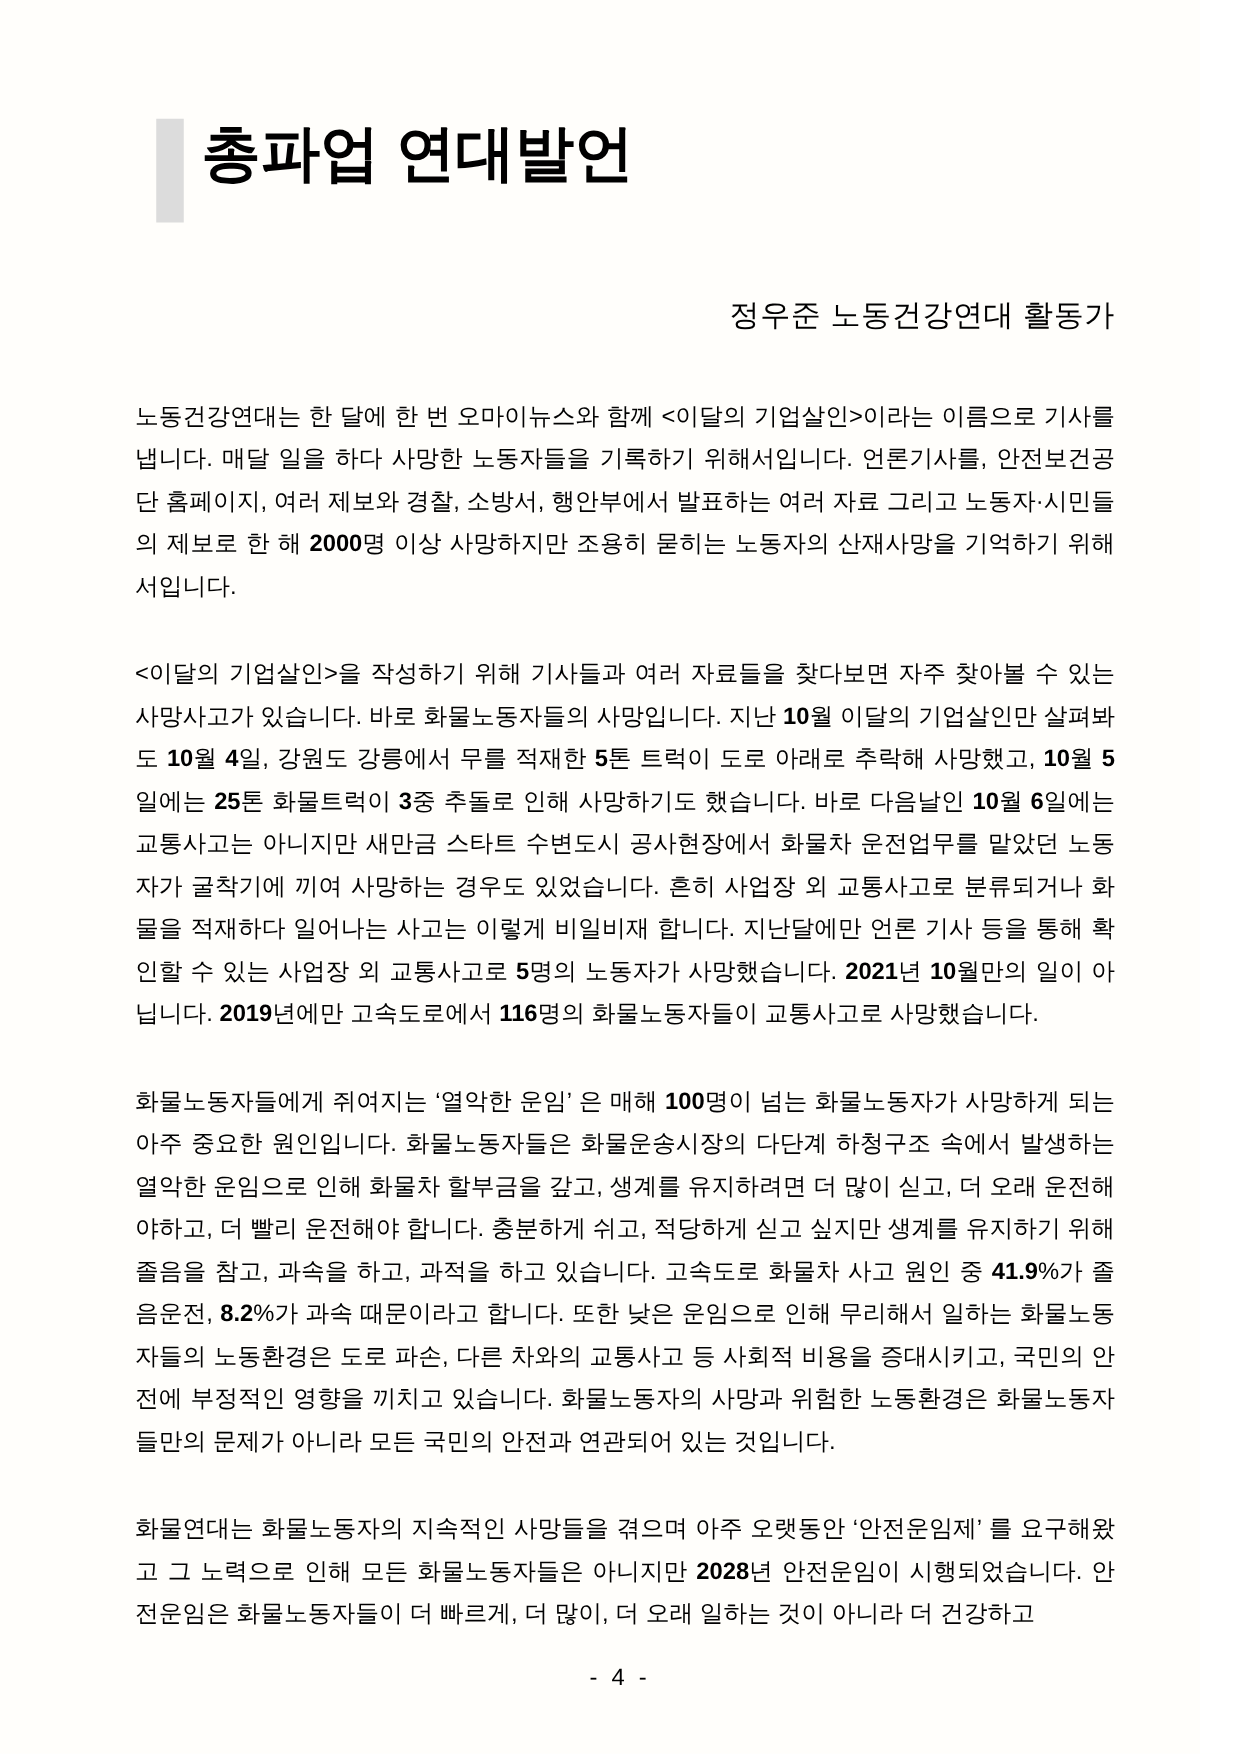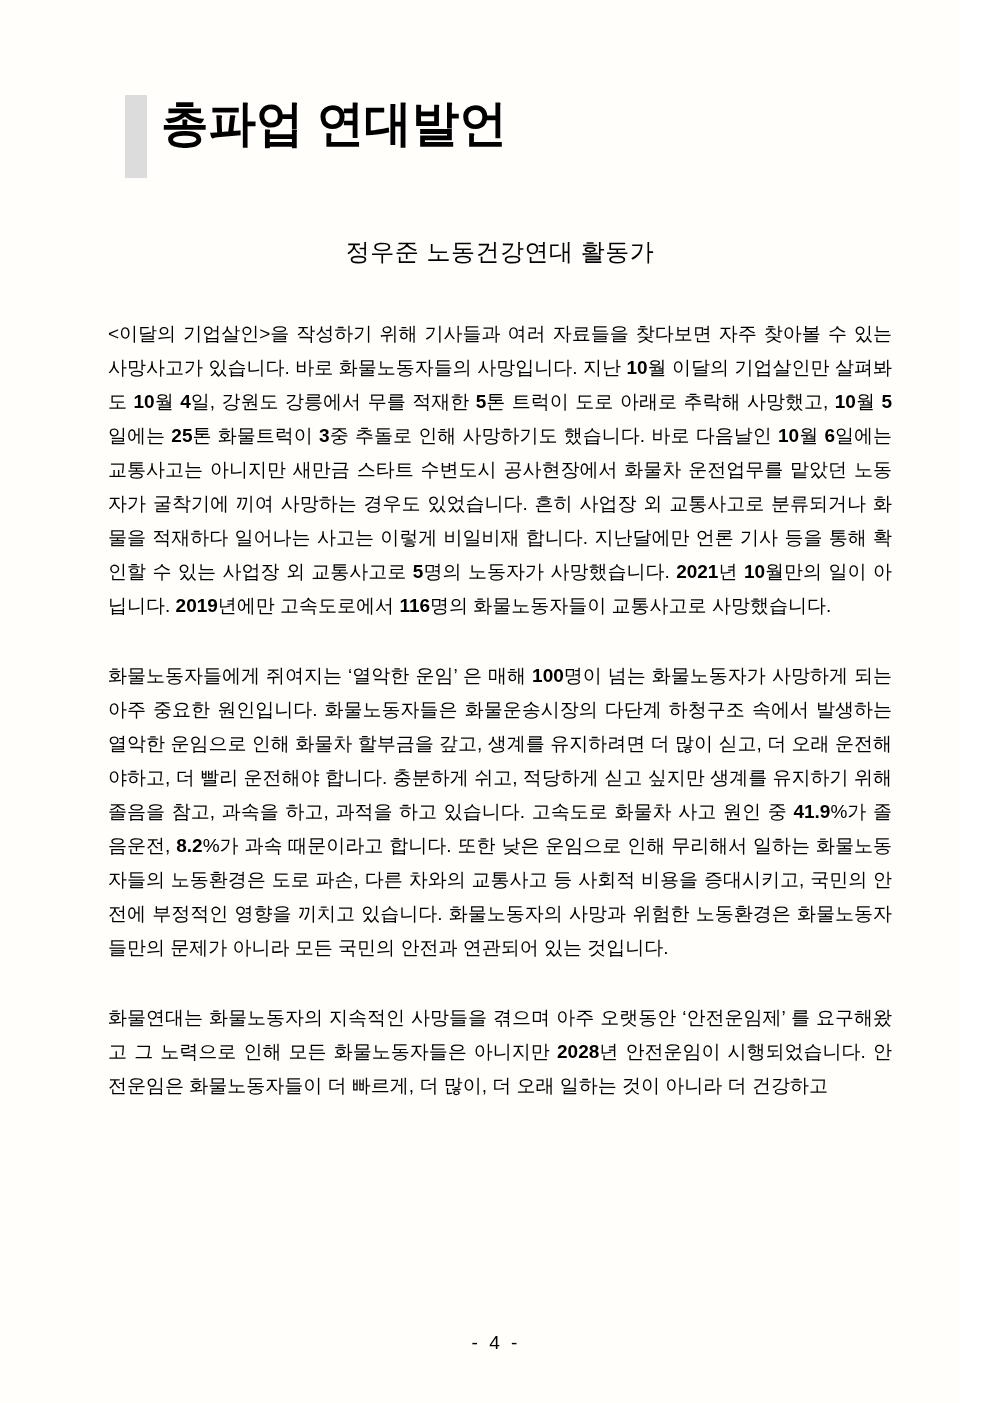--- a/index.html
+++ b/index.html
@@ -35,21 +35,21 @@
     line-height: 1.12;
     letter-spacing: 0px;
     white-space: nowrap;
     transform-origin: left top;
     transform: scaleX(0.97);
   }
   .author-line {
     position: absolute;
     top: 236px; left: 108px;
     width: 784px;
-    text-align: center;
+    text-align: right;
     font-size: 24px;
     font-weight: 400;
     letter-spacing: 0.5px;
   }
   .body-text {
     position: absolute;
     top: 317px; left: 108px;
     width: 784px;
     font-size: 19px;
     line-height: 34px;
@@ -76,20 +76,21 @@
 <div class="page">
 
   <header class="doc-header">
     <span class="title-bar"></span>
     <h1 class="doc-title">총파업 연대발언</h1>
   </header>
 
   <div class="author-line">정우준 노동건강연대 활동가</div>
 
   <main class="body-text">
+    <p>노동건강연대는 한 달에 한 번 오마이뉴스와 함께 &lt;이달의 기업살인&gt;이라는 이름으로 기사를 냅니다. 매달 일을 하다 사망한 노동자들을 기록하기 위해서입니다. 언론기사를, 안전보건공단 홈페이지, 여러 제보와 경찰, 소방서, 행안부에서 발표하는 여러 자료 그리고 노동자·시민들의 제보로 한 해 <b class="num">2000</b>명 이상 사망하지만 조용히 묻히는 노동자의 산재사망을 기억하기 위해서입니다.</p>
     <p>&lt;이달의 기업살인&gt;을 작성하기 위해 기사들과 여러 자료들을 찾다보면 자주 찾아볼 수 있는 사망사고가 있습니다. 바로 화물노동자들의 사망입니다. 지난 <b class="num">10</b>월 이달의 기업살인만 살펴봐도 <b class="num">10</b>월 <b class="num">4</b>일, 강원도 강릉에서 무를 적재한 <b class="num">5</b>톤 트럭이 도로 아래로 추락해 사망했고, <b class="num">10</b>월 <b class="num">5</b>일에는 <b class="num">25</b>톤 화물트럭이 <b class="num">3</b>중 추돌로 인해 사망하기도 했습니다. 바로 다음날인 <b class="num">10</b>월 <b class="num">6</b>일에는 교통사고는 아니지만 새만금 스타트 수변도시 공사현장에서 화물차 운전업무를 맡았던 노동자가 굴착기에 끼여 사망하는 경우도 있었습니다. 흔히 사업장 외 교통사고로 분류되거나 화물을 적재하다 일어나는 사고는 이렇게 비일비재 합니다. 지난달에만 언론 기사 등을 통해 확인할 수 있는 사업장 외 교통사고로 <b class="num">5</b>명의 노동자가 사망했습니다. <b class="num">2021</b>년 <b class="num">10</b>월만의 일이 아닙니다. <b class="num">2019</b>년에만 고속도로에서 <b class="num">116</b>명의 화물노동자들이 교통사고로 사망했습니다.</p>
     <p>화물노동자들에게 쥐여지는 ‘열악한 운임’ 은 매해 <b class="num">100</b>명이 넘는 화물노동자가 사망하게 되는 아주 중요한 원인입니다. 화물노동자들은 화물운송시장의 다단계 하청구조 속에서 발생하는 열악한 운임으로 인해 화물차 할부금을 갚고, 생계를 유지하려면 더 많이 싣고, 더 오래 운전해야하고, 더 빨리 운전해야 합니다. 충분하게 쉬고, 적당하게 싣고 싶지만 생계를 유지하기 위해 졸음을 참고, 과속을 하고, 과적을 하고 있습니다. 고속도로 화물차 사고 원인 중 <b class="num">41.9</b>%가 졸음운전, <b class="num">8.2</b>%가 과속 때문이라고 합니다. 또한 낮은 운임으로 인해 무리해서 일하는 화물노동자들의 노동환경은 도로 파손, 다른 차와의 교통사고 등 사회적 비용을 증대시키고, 국민의 안전에 부정적인 영향을 끼치고 있습니다. 화물노동자의 사망과 위험한 노동환경은 화물노동자들만의 문제가 아니라 모든 국민의 안전과 연관되어 있는 것입니다.</p>
     <p>화물연대는 화물노동자의 지속적인 사망들을 겪으며 아주 오랫동안 ‘안전운임제’ 를 요구해왔고 그 노력으로 인해 모든 화물노동자들은 아니지만 <b class="num">2028</b>년 안전운임이 시행되었습니다. 안전운임은 화물노동자들이 더 빠르게, 더 많이, 더 오래 일하는 것이 아니라 더 건강하고</p>
   </main>
 
   <footer class="page-number">- 4 -</footer>
 
 </div>
 
 </body></html>

